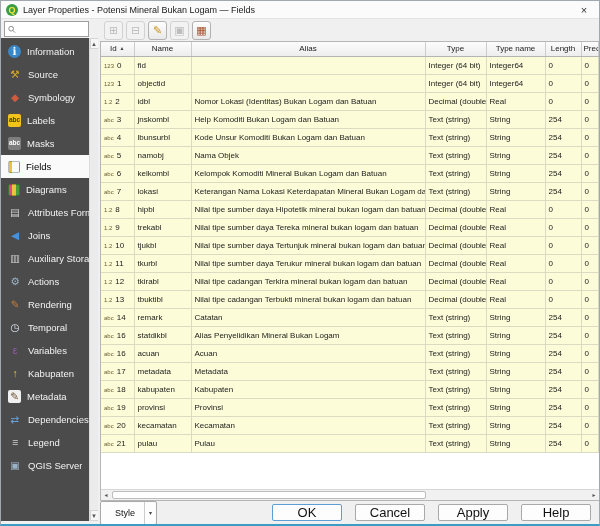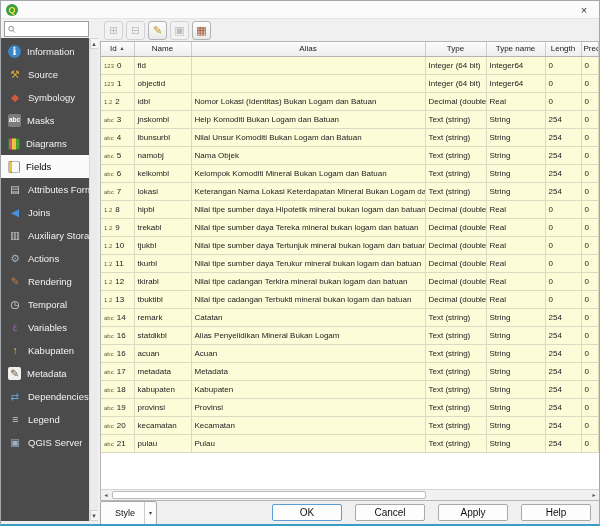--- a/index.html
+++ b/index.html
@@ -133,32 +133,33 @@
   .style-button {
     height: 24px; border: 1px solid #a9a9a9; border-radius: 2px; background: #fdfdfd;
     display: flex; align-items: center; font-size: 9px; color: #111;
   }
   .style-text { padding: 0 9px 0 14px; }
   .style-caret { padding: 0 4px; border-left: 1px solid #cccccc; font-size: 6px; color: #444; align-self: stretch; display: flex; align-items: center; }
   .footer-spacer { flex: 1; }
   .dlg-btn {
     width: 70px; height: 17px; flex: none;
     border: 1px solid #a9a9a9; border-radius: 2px; background: #fdfdfd;
-    font-size: 10px; color: #111;
+    font-size: 13px; color: #111;
     display: flex; align-items: center; justify-content: center;
   }
   .dlg-btn.default { border-color: #5e9ed6; }
 </style>
 </head>
 <body>
 
 <div class="window">
 
   <div class="titlebar">
     <span class="qgis-logo">Q</span>
+    <span class="window-title">Layer Properties - Potensi Mineral Bukan Logam — Fields</span>
     <span class="close-btn">×</span>
   </div>
 
   <div class="main">
 
     <div class="left-col">
       <div class="search-row">
         <div class="search-box">
           <svg width="9" height="9" viewBox="0 0 10 10">
               <circle cx="4" cy="4" r="3" fill="none" stroke="#888" stroke-width="1.2"></circle>
@@ -177,35 +178,39 @@
   <div class="side-item">
     <span class="side-icon" style="color: rgb(216, 167, 46);">⚒</span>
     <span class="side-label">Source</span>
   </div>
 
   <div class="side-item">
     <span class="side-icon" style="color: rgb(207, 90, 63);">◆</span>
     <span class="side-label">Symbology</span>
   </div>
 
+  <div class="side-item">
+    <span class="side-icon" style="color: rgb(74, 59, 0); background: rgb(240, 196, 25); width: 13px; height: 13px; border-radius: 2px; font-size: 6.5px; font-weight: bold;">abc</span>
+    <span class="side-label">Labels</span>
+  </div>
 
   <div class="side-item">
     <span class="side-icon" style="color: rgb(255, 255, 255); background: rgb(125, 125, 125); width: 13px; height: 13px; border-radius: 2px; font-size: 6.5px; font-weight: bold;">abc</span>
     <span class="side-label">Masks</span>
   </div>
 
-
-  <div class="side-item">
-    <span class="side-icon swatch" style="background: linear-gradient(90deg, rgb(216, 75, 138) 33%, rgb(232, 197, 58) 33%, rgb(232, 197, 58) 66%, rgb(74, 156, 58) 66%);"></span>
-    <span class="side-label">Diagrams</span>
-  </div>
 
   <div class="side-item selected">
     <span class="side-icon swatch" style="background: linear-gradient(90deg, rgb(232, 197, 58) 35%, rgb(250, 250, 250) 35%);"></span>
     <span class="side-label">Fields</span>
+  </div>
+
+  <div class="side-item">
+    <span class="side-icon swatch" style="background: linear-gradient(90deg, rgb(216, 75, 138) 33%, rgb(232, 197, 58) 33%, rgb(232, 197, 58) 66%, rgb(74, 156, 58) 66%);"></span>
+    <span class="side-label">Diagrams</span>
   </div>
 
   <div class="side-item">
     <span class="side-icon" style="color: rgb(207, 207, 207);">▤</span>
     <span class="side-label">Attributes Form</span>
   </div>
 
   <div class="side-item">
     <span class="side-icon" style="color: rgb(74, 144, 217);">◀</span>
     <span class="side-label">Joins</span>
@@ -358,21 +363,21 @@
     <td class="c-alias">Help Komoditi Bukan Logam dan Batuan</td>
     <td class="c-type">Text (string)</td>
     <td class="c-typename">String</td>
     <td class="c-length">254</td>
     <td class="c-precision">0</td>
   </tr>
 
   <tr>
     <td class="c-id"><span class="ficon">abc</span><span class="fid">4</span></td>
     <td class="c-name">lbunsurbl</td>
-    <td class="c-alias">Nilai Unsur Komoditi Bukan Logam dan Batuan</td>
+    <td class="c-alias">Kode Unsur Komoditi Bukan Logam dan Batuan</td>
     <td class="c-type">Text (string)</td>
     <td class="c-typename">String</td>
     <td class="c-length">254</td>
     <td class="c-precision">0</td>
   </tr>
 
   <tr>
     <td class="c-id"><span class="ficon">abc</span><span class="fid">5</span></td>
     <td class="c-name">namobj</td>
     <td class="c-alias">Nama Objek</td>

